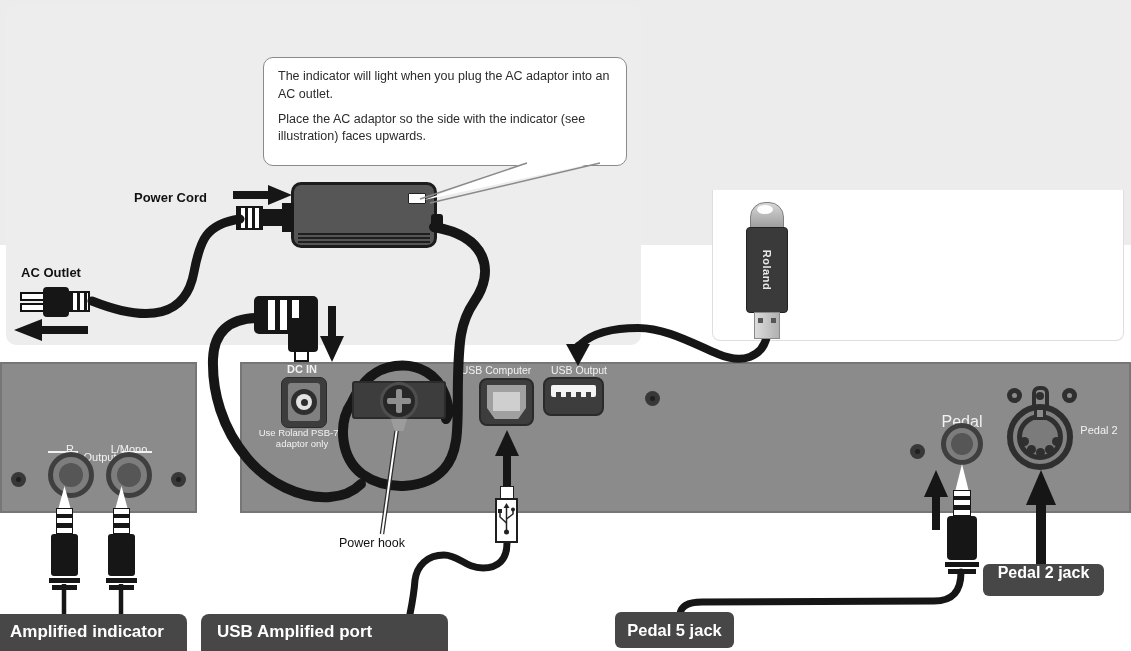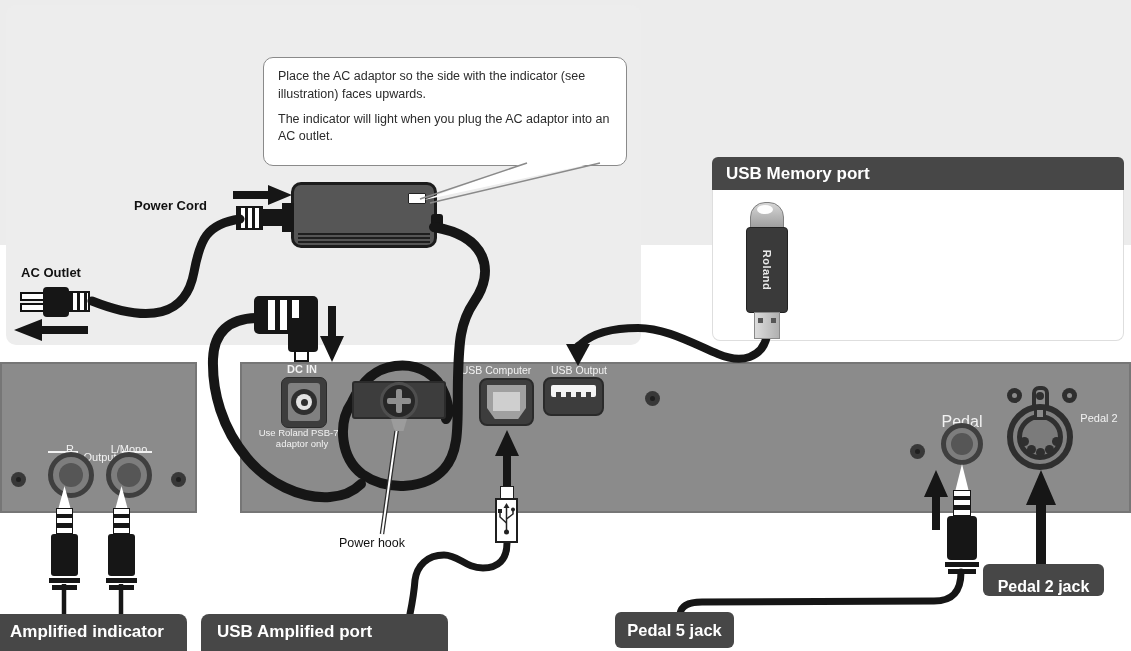--- a/index.html
+++ b/index.html
@@ -40,27 +40,24 @@
 <body>
 
 <div id="stage">
 
   <div class="abs band z1" style="left:0;top:357;width:1131px;height:245px"></div>
   <div class="abs band z1" style="left:0;top:602;width:560px;height:49px"></div>
 
   <div class="abs section-panel z1" style="left:6px;top:5px;width:635px;height:340px"></div>
 
   <div class="abs callout z2" style="left:263px;top:57px;width:364px;height:109px">
+    <p>The indicator will light when you plug the AC adaptor into an AC outlet.</p>
     <p>Place the AC adaptor so the side with the indicator (see illustration) faces upwards.</p>
-    <p>The indicator will light when you plug the AC adaptor into an AC outlet.</p>
-  </div>
-
-  <div class="abs header-bar z2" style="left:712px;top:157px;width:412px;height:33px;border-radius:6px 6px 0 0;font-size:17px;line-height:33px;padding-left:14px;box-sizing:border-box">
-    <span>USB Memory port</span>
-  </div>
+  </div>
+
   <div class="abs z2" style="left:712px;top:190px;width:412px;height:151px;background:#fff;border:1px solid #dedede;border-top:none;border-radius:0 0 8px 8px;box-sizing:border-box"></div>
 
   <div class="abs metal z1" style="left:0;top:362px;width:197px;height:151px"></div>
   <div class="abs screw z2" style="left:11px;top:472px;width:15px;height:15px">
       <span></span>
     </div>
   <div class="abs screw z2" style="left:171px;top:472px;width:15px;height:15px">
       <span></span>
     </div>
   <div class="abs z2" style="left:48px;top:451px;width:104px;display:flex;align-items:flex-start;gap:5px">
@@ -127,39 +124,39 @@
       <span style="background:#8b8b8b"></span>
     </div>
   <div class="abs z2" style="left:1007px;top:404px;width:66px;height:66px;background:#828282;border:6px solid #2f2f2f;border-radius:50%;box-sizing:border-box"></div>
   <div class="abs z2" style="left:1017px;top:414px;width:46px;height:46px;background:#7b7b7b;border:5px solid #2f2f2f;border-radius:50%;box-sizing:border-box"></div>
   <div class="abs z2" style="left:1034px;top:407px;width:12px;height:13px;background:#8b8b8b;border:3px solid #2f2f2f;box-sizing:border-box"></div>
   <div class="abs z2" style="left:1020px;top:437px;width:9px;height:9px;background:#2f2f2f;border-radius:50%"></div>
   <div class="abs z2" style="left:1027px;top:445px;width:9px;height:9px;background:#2f2f2f;border-radius:50%"></div>
   <div class="abs z2" style="left:1036px;top:448px;width:9px;height:9px;background:#2f2f2f;border-radius:50%"></div>
   <div class="abs z2" style="left:1045px;top:445px;width:9px;height:9px;background:#2f2f2f;border-radius:50%"></div>
   <div class="abs z2" style="left:1052px;top:437px;width:9px;height:9px;background:#2f2f2f;border-radius:50%"></div>
-  <div class="abs ptext z2" style="left:1076px;top:412px;width:46px;font-size:11px">Pedal 2</div>
+  <div class="abs ptext z2" style="left:1076px;top:424px;width:46px;font-size:11px">Pedal 2</div>
 
   <div class="abs z2" style="left:291px;top:182px;width:146px;height:66px;background:#565656;border:3px solid #1c1c1c;border-radius:10px;box-sizing:border-box">
     <div class="abs" style="left:114px;top:8px;width:16px;height:9px;background:#fff;border:1.5px solid #222;border-radius:1px"></div>
     <div class="abs" style="left:4px;top:48px;width:132px;height:1.5px;background:#1f1f1f"></div>
     <div class="abs" style="left:4px;top:52px;width:132px;height:1.5px;background:#1f1f1f"></div>
     <div class="abs" style="left:4px;top:56px;width:132px;height:1.5px;background:#1f1f1f"></div>
   </div>
   <div class="abs blackpart z2" style="left:431px;top:214px;width:12px;height:18px;border-radius:3px"></div>
   <div class="abs blackpart z2" style="left:282px;top:203px;width:12px;height:29px"></div>
   <div class="abs blackpart z2" style="left:260px;top:209px;width:24px;height:17px"></div>
   <div class="abs stripeV z2" style="left:236px;top:206px;width:27px;height:24px"></div>
 
   <div class="abs z2" style="left:20px;top:292px;width:26px;height:5px;background:#fff;border:2px solid #111"></div>
   <div class="abs z2" style="left:20px;top:303px;width:26px;height:5px;background:#fff;border:2px solid #111"></div>
   <div class="abs blackpart z2" style="left:43px;top:287px;width:26px;height:30px;border-radius:4px"></div>
   <div class="abs stripeV z2" style="left:68px;top:291px;width:22px;height:21px"></div>
 
-  <div class="abs annot z2" style="left:134px;top:198px">Power Cord</div>
+  <div class="abs annot z2" style="left:134px;top:190px">Power Cord</div>
   <div class="abs annot z2" style="left:21px;top:265px">AC Outlet</div>
 
   <svg class="z3" width="1131" height="651" viewBox="0 0 1131 651">
 
     <path d="M 92 301 C 150 324 186 316 194 272 C 200 240 206 224 240 219" fill="none" stroke="#161616" stroke-width="9" stroke-linecap="round"></path>
 
     <path d="M 434 227 C 486 236 496 270 474 302 C 459 324 459 346 458 378 C 457 420 461 450 444 469 C 426 489 388 492 362 474 C 341 458 337 424 352 402 C 360 385 372 369 395 366 C 419 363 438 375 445 395 C 450 409 448 416 446 419" fill="none" stroke="#161616" stroke-width="10" stroke-linecap="round"></path>
 
     <path d="M 259 318 C 228 318 214 333 213 359 C 212 392 222 428 247 458 C 268 483 300 499 330 497 C 344 496 354 491 361 484" fill="none" stroke="#161616" stroke-width="10" stroke-linecap="round"></path>
 
@@ -255,17 +252,17 @@
 
   <div class="abs biglabel z5" style="left:-8px;top:614px;width:195px;height:45px;border-radius:8px;font-size:17px;padding:8px 0 0 18px;box-sizing:border-box">
     <span>Amplified indicator</span>
   </div>
   <div class="abs biglabel z5" style="left:201px;top:614px;width:247px;height:45px;border-radius:8px;font-size:17px;padding:8px 0 0 16px;box-sizing:border-box">
     <span>USB Amplified port</span>
   </div>
   <div class="abs biglabel z5" style="left:615px;top:612px;width:119px;height:36px;border-radius:6px;font-size:16.5px;display:flex;align-items:center;justify-content:center">
     <span>Pedal 5 jack</span>
   </div>
-  <div class="abs biglabel z5" style="left:983px;top:564px;width:121px;height:32px;border-radius:6px;font-size:16px;display:flex;align-items:flex-end;justify-content:center">
+  <div class="abs biglabel z5" style="left:983px;top:564px;width:121px;height:32px;border-radius:6px;font-size:16px;display:flex;align-items:flex-start;justify-content:center">
     <span>Pedal 2 jack</span>
   </div>
 
 </div>
 
 </body></html>

